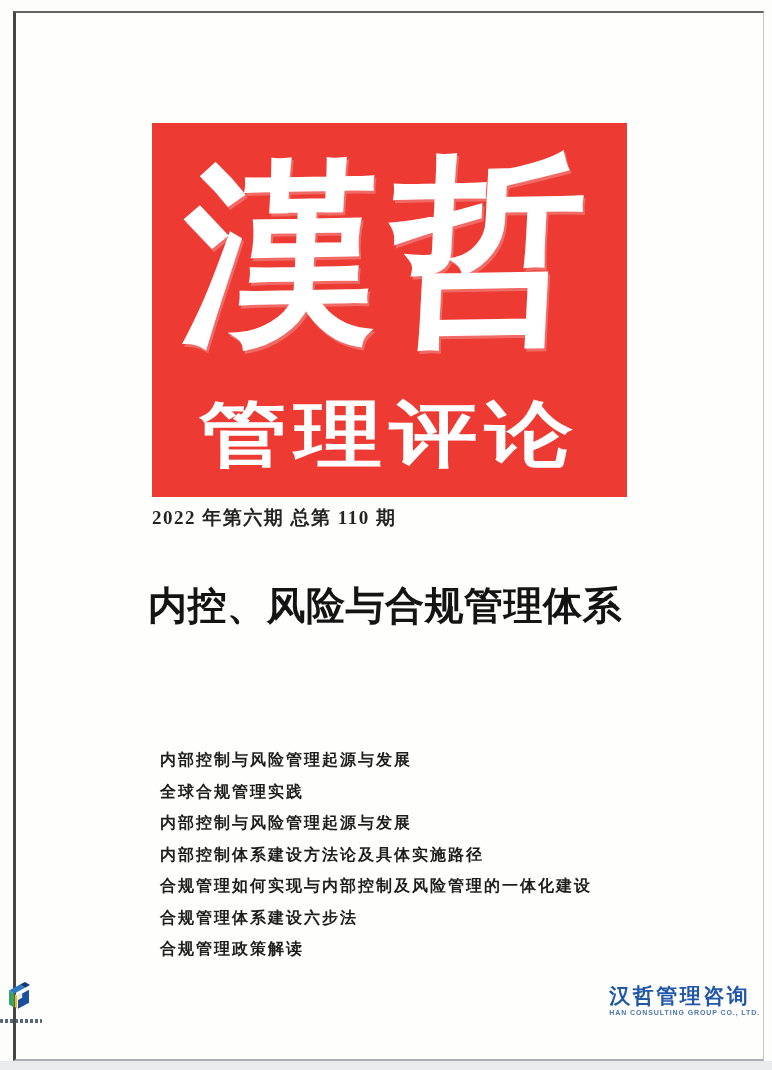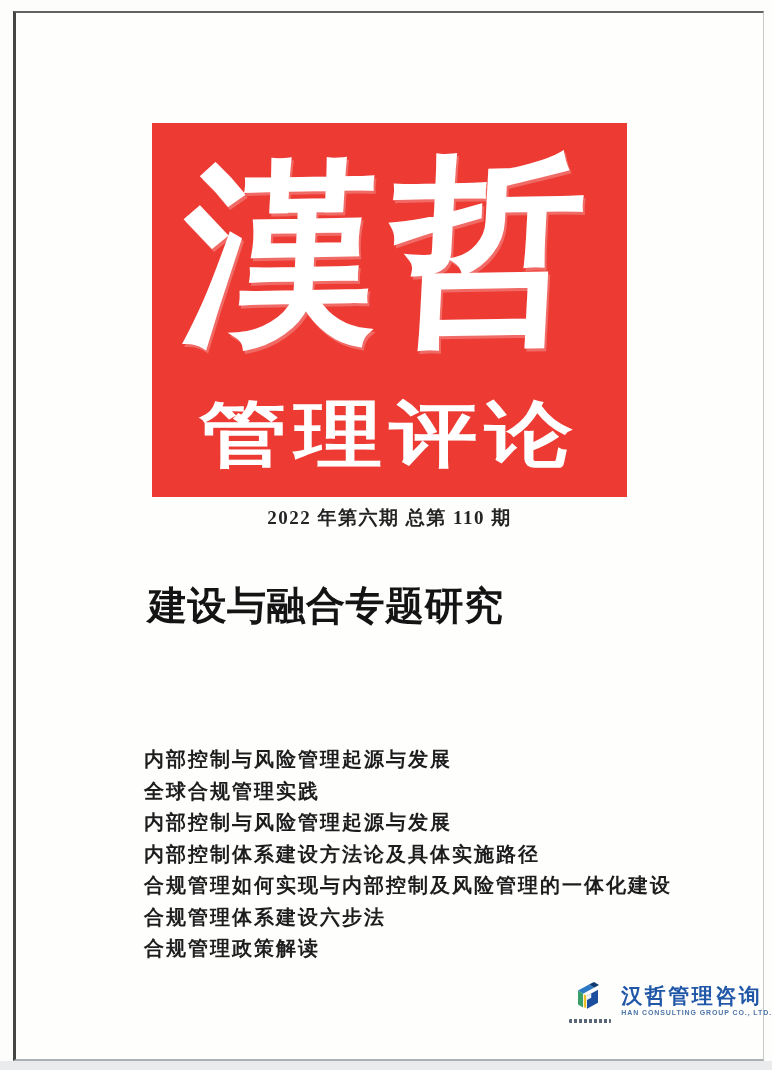--- a/index.html
+++ b/index.html
@@ -52,53 +52,53 @@
     line-height:74px;
     color:#ffffff;
     letter-spacing:6px;
     transform:scaleX(1.22);
     transform-origin:center;
     white-space:nowrap;
   }
   
   .issue-line{
     position:absolute;left:152px;top:505px;width:475px;
-    text-align:center;
+    text-align:left;
     font-family:"Liberation Serif","DejaVu Serif",serif;
     font-weight:600;
     font-size:19px;
     letter-spacing:1.5px;
     color:#242424;
     white-space:nowrap;
   }
   
   .cover-title{
     position:absolute;left:148px;top:578px;width:520px;
     font-weight:900;
     font-size:39px;
     line-height:56px;
     letter-spacing:0.5px;
     color:#141414;
     white-space:nowrap;
   }
   
   .articles{
-    position:absolute;left:144px;top:744px;width:470px;
+    position:absolute;left:160px;top:744px;width:470px;
     font-family:"Liberation Serif","DejaVu Serif",serif;
     font-weight:600;
-    font-size:20px;
+    font-size:16px;
     line-height:31.5px;
     letter-spacing:2px;
     color:#1d1d1d;
     white-space:nowrap;
   }
   
   .publisher{
-    position:absolute;left:0;right:0;top:981px;
-    display:flex;justify-content:flex-end;align-items:flex-start;
+    position:absolute;left:0;right:12px;top:981px;
+    display:flex;justify-content:space-between;align-items:flex-start;
     gap:10px;
   }
   .logo-col{display:flex;flex-direction:column;align-items:center;}
   .logo-smudge{
     width:42px;height:4px;margin-top:3px;
     background:repeating-linear-gradient(90deg,#3c4c60 0 3px,transparent 3px 5px);
     opacity:.85;border-radius:1px;
   }
   .logo-text{display:flex;flex-direction:column;align-items:flex-start;padding-top:3px;}
   .logo-cn{
@@ -118,21 +118,21 @@
   <div class="page-frame"></div>
 
   <div class="red-block">
     <div class="calligraphy">漢哲</div>
     <div class="masthead-sub">管理评论</div>
   </div>
 
   <div class="issue-line">2022 年第六期  总第 110 期</div>
 
   <div class="cover-title">
-    <div>建设与融合专题研究</div>
+    <div>内控、风险与合规管理体系</div>
   </div>
 
   <div class="articles">
     <div>内部控制与风险管理起源与发展</div>
     <div>全球合规管理实践</div>
     <div>内部控制与风险管理起源与发展</div>
     <div>内部控制体系建设方法论及具体实施路径</div>
     <div>合规管理如何实现与内部控制及风险管理的一体化建设</div>
     <div>合规管理体系建设六步法</div>
     <div>合规管理政策解读</div>

